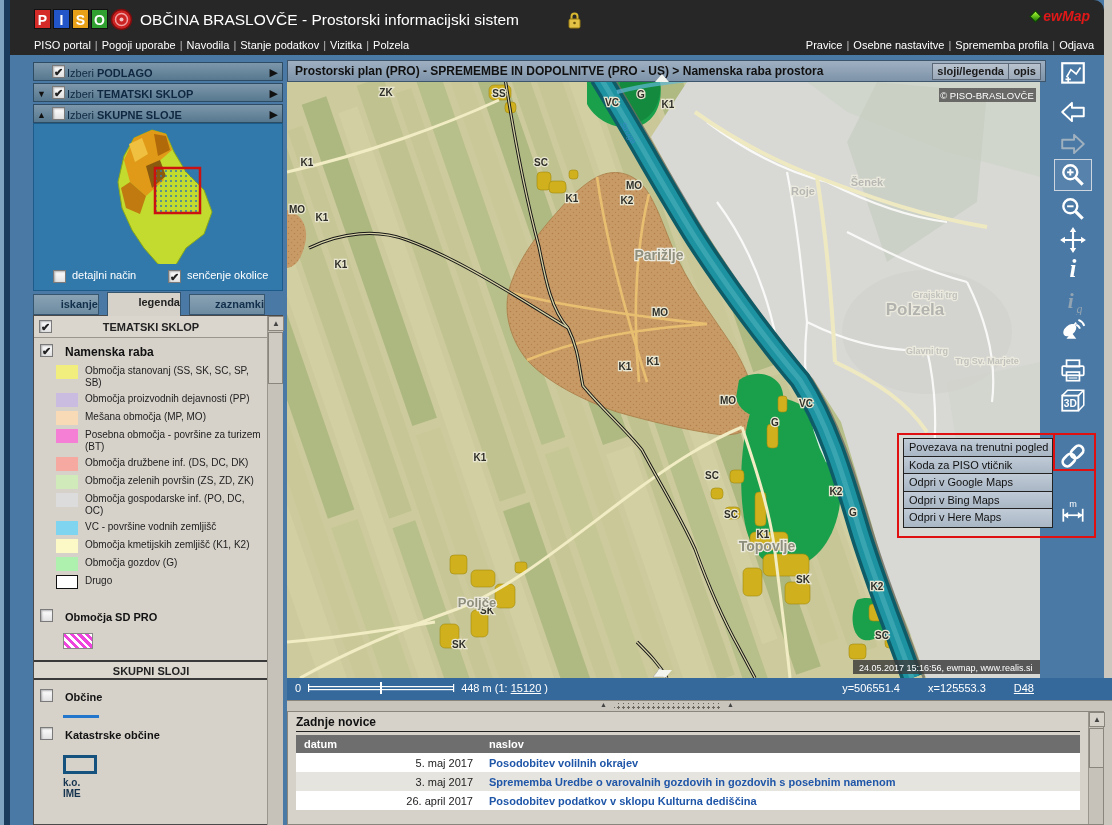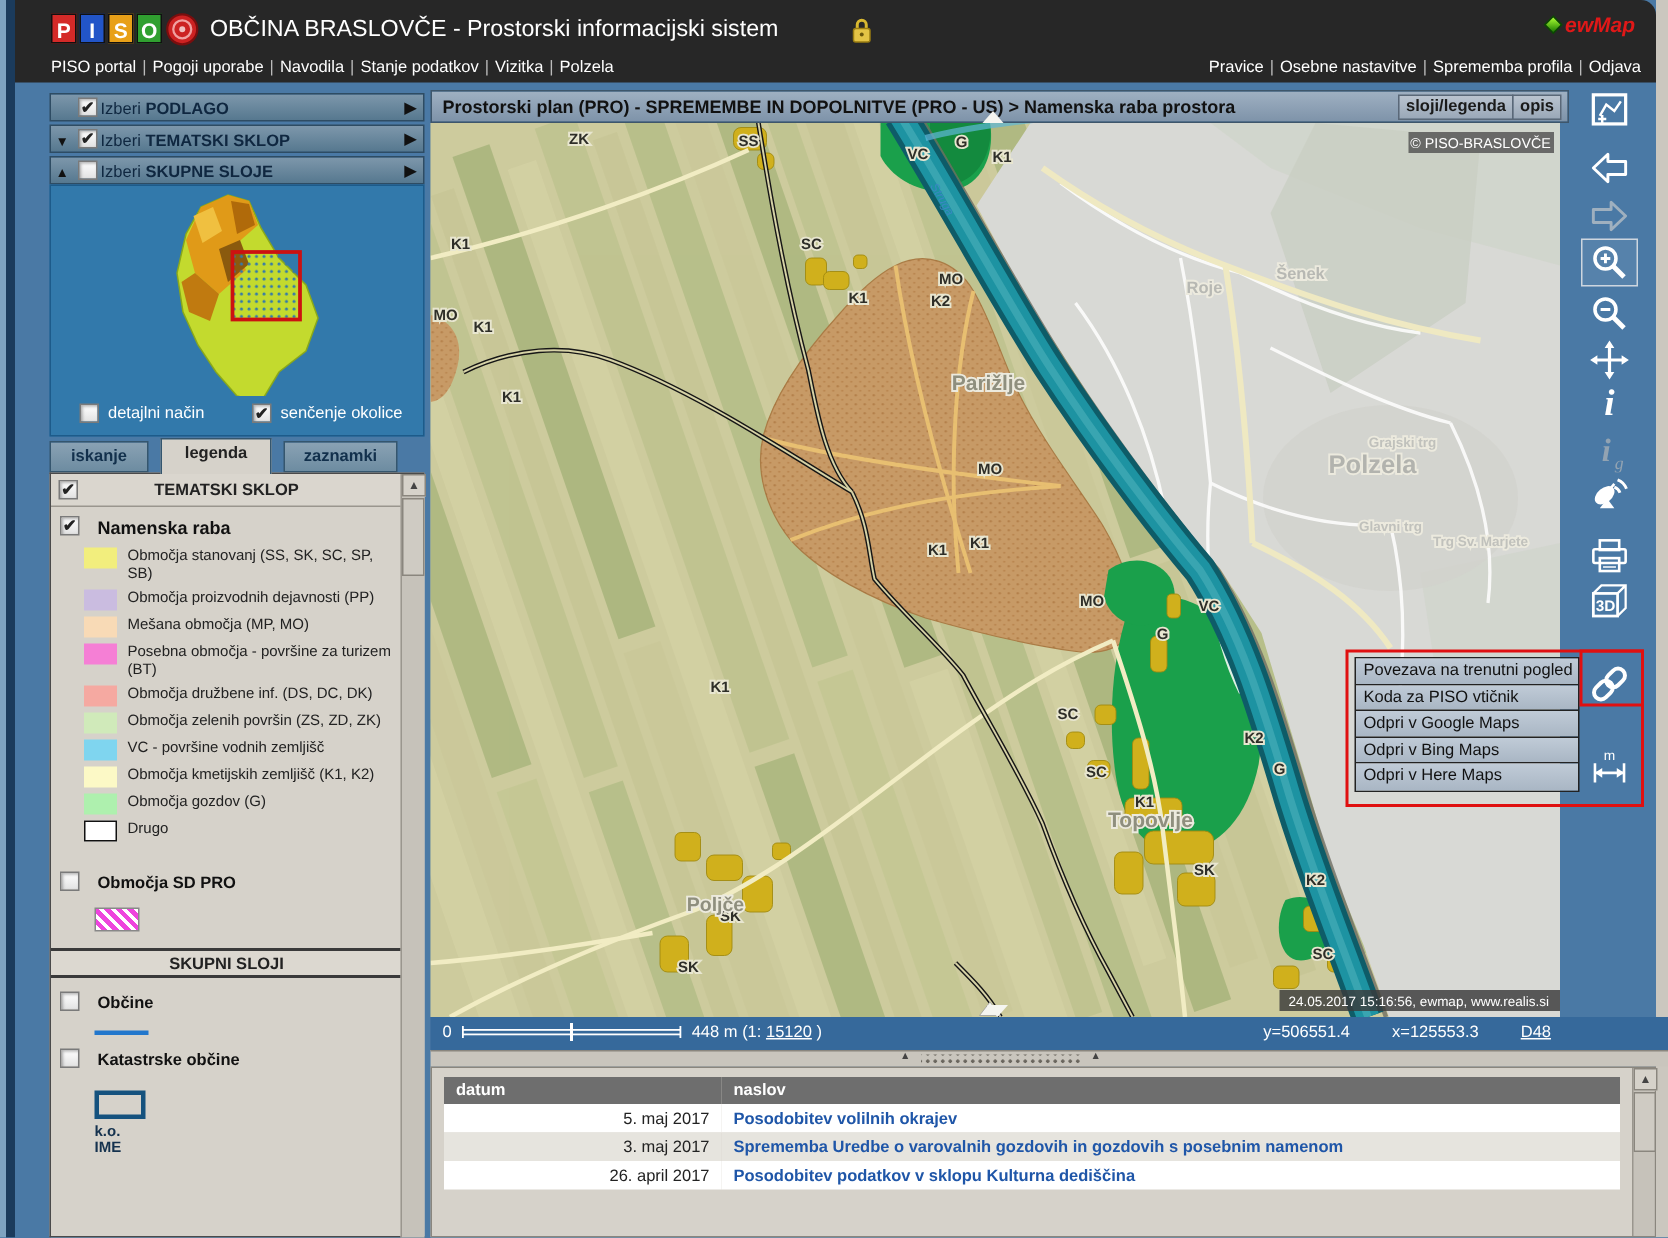--- a/index.html
+++ b/index.html
@@ -24,21 +24,21 @@
 .sb-bar .cbx{position:absolute;left:18px;top:2px}
 .sb-bar .lbl{position:absolute;left:33px;top:2px}
 .sb-bar .arr{position:absolute;right:4px;top:1px;color:#111;font-size:11px}
 .sb-bar .tri{position:absolute;left:3px;top:2px;color:#111;font-size:9px}
 .cbx{display:inline-block;width:13px;height:13px;background:linear-gradient(#fff,#e2e2e2);border:1px solid #7a7a7a;box-shadow:inset 1px 1px 2px rgba(0,0,0,.3);font-size:11px;line-height:12px;color:#222;text-align:center;font-weight:bold;vertical-align:middle}
 #overview{left:33px;top:123px;width:250px;height:168px;background:#3279ab;border:1px solid #1d5b8a}
 #ovopts{left:33px;top:263px;width:250px;height:28px;color:#fff;font-size:11px}
 #ovopts .cbx{margin-right:6px}
 #ovopts .o1{position:absolute;left:20px;top:6px}
 #ovopts .o2{position:absolute;left:135px;top:6px}
-.tab{top:294px;height:21px;background:linear-gradient(#8aa2b4,#6d8ca1);border:1px solid #35566e;color:#12304c;font-weight:bold;font-size:11px;text-align:center;line-height:19px}
+.tab{top:294px;height:21px;background:linear-gradient(#8aa2b4,#6d8ca1);border:1px solid #35566e;color:#12304c;font-weight:bold;font-size:11px;text-align:right;line-height:19px}
 #tab-iskanje{left:33px;width:66px}
 #tab-legenda{left:107px;width:74px;top:292px;height:24px;background:#d6d2ca;color:#222;border-bottom:none;z-index:3}
 #tab-zaznamki{left:189px;width:76px}
 #legend{left:33px;top:315px;width:250px;height:510px;background:#d6d2ca;border:1px solid #4a4a4a;border-right:none;z-index:2}
 #legend-content{position:absolute;left:0;top:0;width:234px;height:510px;overflow:hidden}
 #legend-scroll{position:absolute;right:0;top:0;width:16px;height:510px;background:#c6c2ba;border-left:1px solid #9a968e}
 .scroll-btn{width:16px;height:15px;background:#d6d2ca;border:1px solid #8a867e;font-size:8px;color:#444;text-align:center;line-height:14px}
 .scroll-thumb{position:absolute;left:0;top:16px;width:15px;height:52px;background:#cfcbc3;border:1px solid #8a867e}
 #leg-head{position:relative;height:22px;border-bottom:1px solid #9a968e;background:#dad6ce}
 #leg-head .cbx{position:absolute;left:5px;top:4px}
@@ -204,20 +204,24 @@
         </div>
         <div class="leg-item">
           <div class="sw" style="background: rgb(245, 169, 161);"></div>
           <div class="t">Območja družbene inf. (DS, DC, DK)</div>
         </div>
         <div class="leg-item">
           <div class="sw" style="background: rgb(208, 234, 186);"></div>
           <div class="t">Območja zelenih površin (ZS, ZD, ZK)</div>
         </div>
         <div class="leg-item">
+          <div class="sw" style="background: rgb(220, 220, 220);"></div>
+          <div class="t">Območja gospodarske inf. (PO, DC, OC)</div>
+        </div>
+        <div class="leg-item">
           <div class="sw" style="background: rgb(127, 213, 239);"></div>
           <div class="t">VC - površine vodnih zemljišč</div>
         </div>
         <div class="leg-item">
           <div class="sw" style="background: rgb(252, 249, 198);"></div>
           <div class="t">Območja kmetijskih zemljišč (K1, K2)</div>
         </div>
         <div class="leg-item">
           <div class="sw" style="background: rgb(174, 240, 174);"></div>
           <div class="t">Območja gozdov (G)</div>
@@ -468,20 +472,21 @@
 </div>
 
 <div id="splitter" class="abs">
   <span class="tl">▲</span>
   <div class="handle"></div>
   <span class="tr">▲</span>
 </div>
 
 <div id="news" class="abs">
   <div id="news-inner">
+    <div id="news-title">Zadnje novice</div>
     <table id="news-table">
       <thead>
           <tr>
         <th class="c-datum">datum</th>
         <th>naslov</th>
       </tr>
         </thead>
       <tbody id="news-body">
           <tr>
             <td class="datum">5. maj 2017</td>

